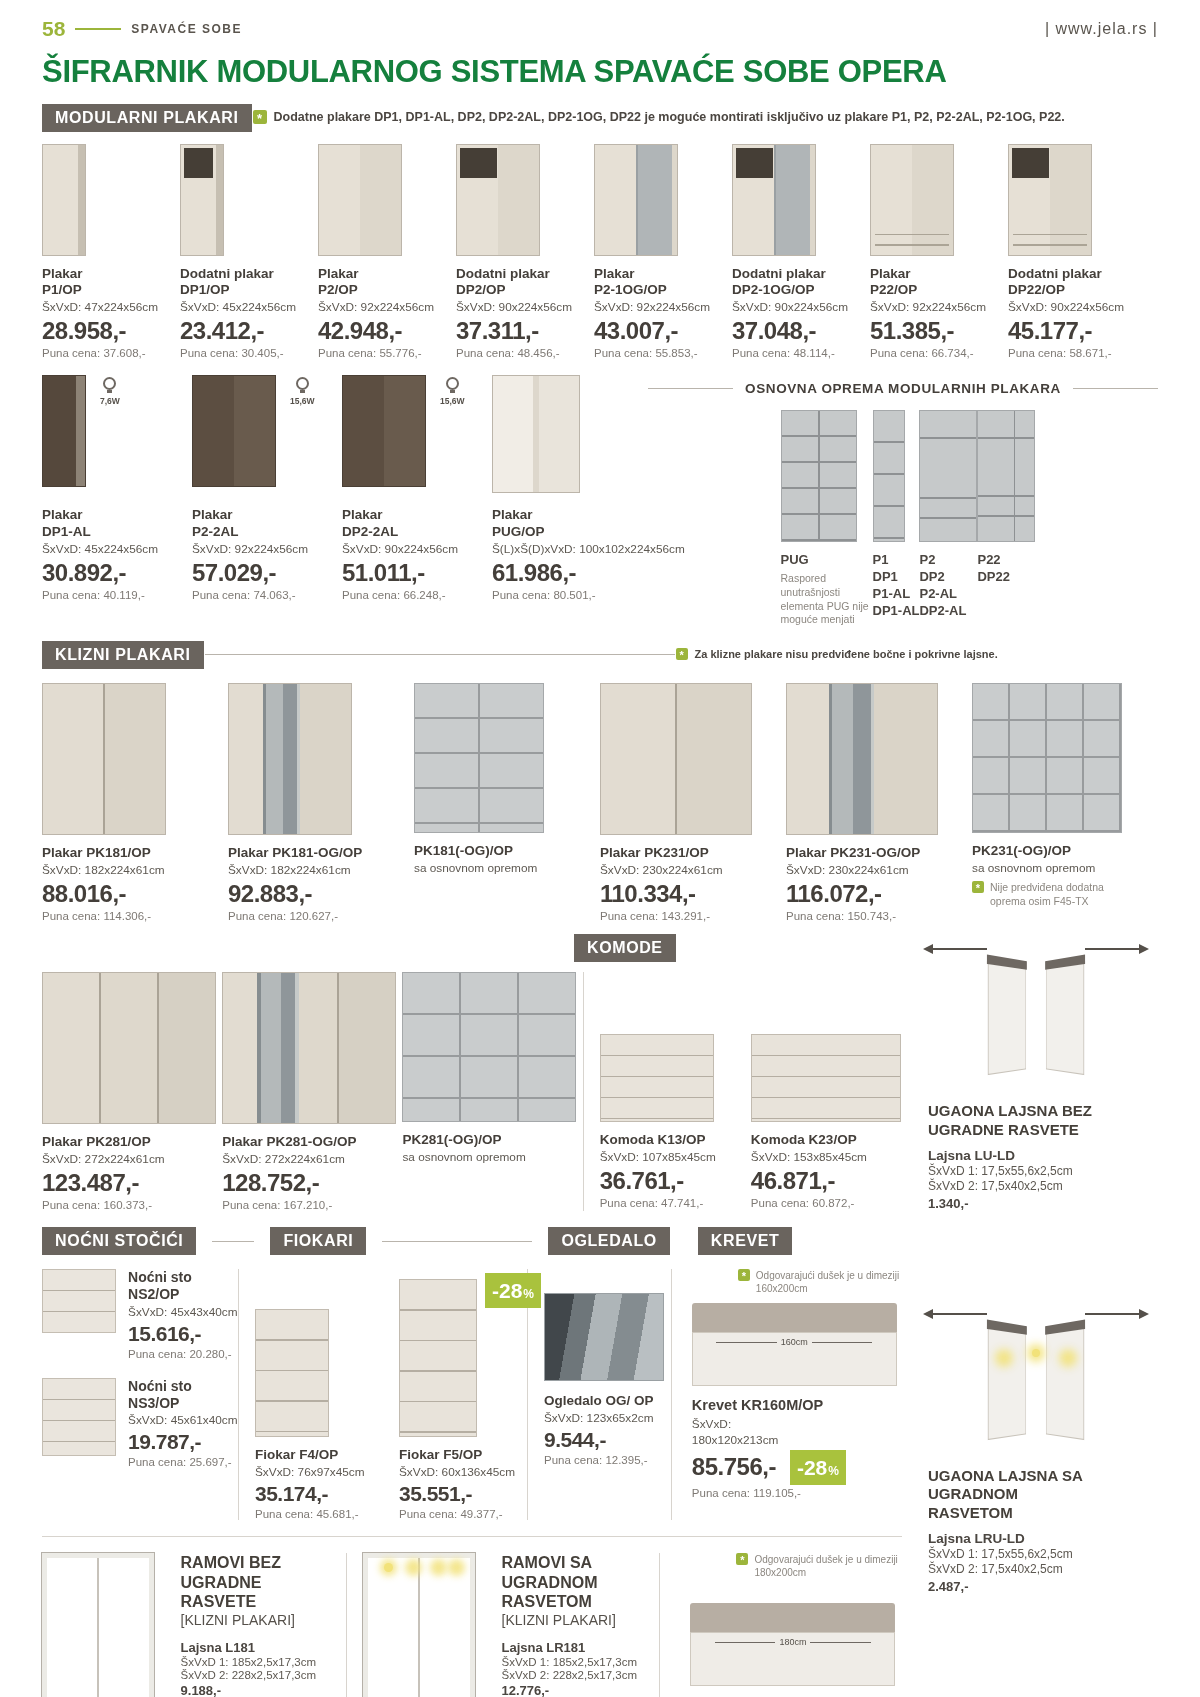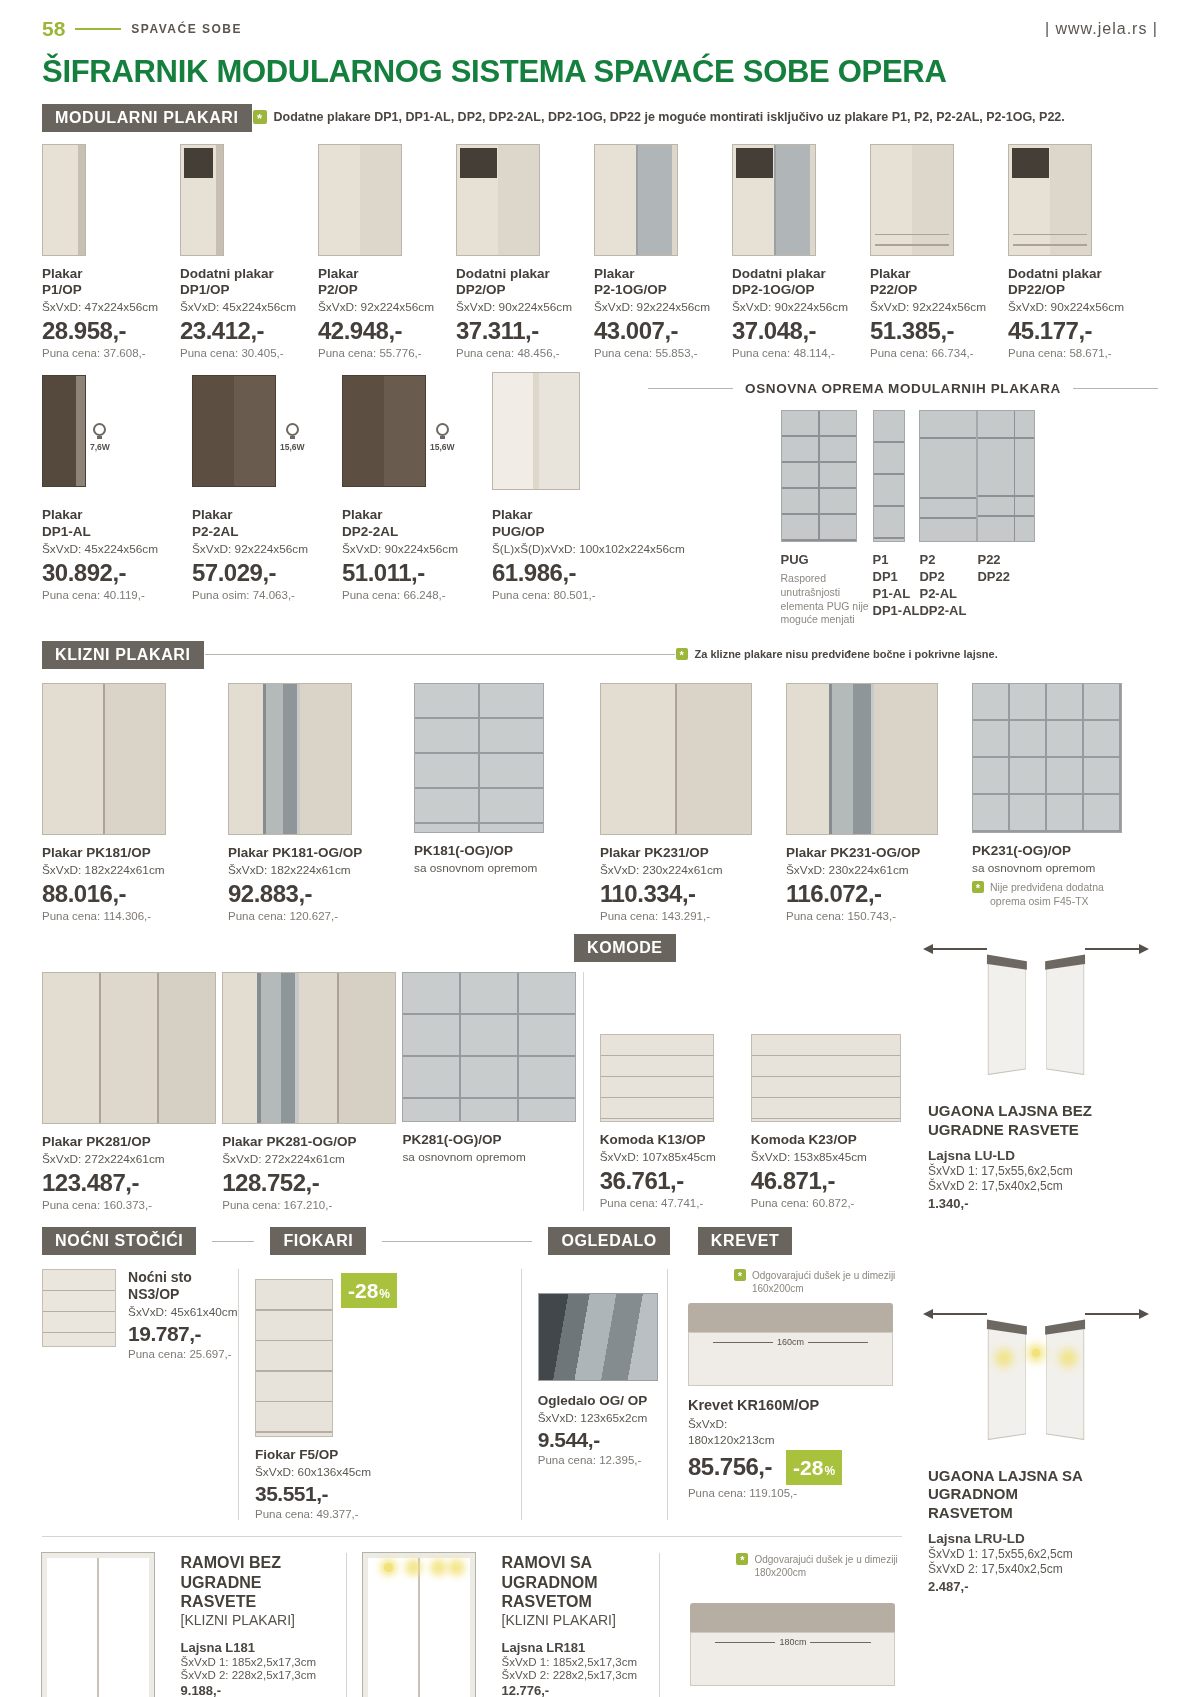--- a/index.html
+++ b/index.html
@@ -58,21 +58,21 @@
 
 .dg{position:relative;border:1px solid #a5a8aa;background:#c6c9ca}
 .dpug{width:76px;height:132px;background-image:linear-gradient(90deg,transparent calc(50% - 1px),#8e9193 calc(50% - 1px) calc(50% + 1px),transparent calc(50% + 1px)),repeating-linear-gradient(180deg,transparent 0 24px,#8e9193 24px 26px)}
 .d1{width:32px;height:132px;background-image:repeating-linear-gradient(180deg,transparent 0 30px,#8e9193 30px 32px)}
 .d2{width:58px;height:132px;background-image:linear-gradient(180deg,transparent 0 26px,#8e9193 26px 28px,transparent 28px 86px,#8e9193 86px 88px,transparent 88px 106px,#8e9193 106px 108px,transparent 108px)}
 .d22{width:58px;height:132px;background-image:linear-gradient(180deg,transparent 0 26px,#8e9193 26px 28px,transparent 28px 84px,#8e9193 84px 86px,transparent 86px 104px,#8e9193 104px 106px,transparent 106px),linear-gradient(90deg,transparent 0 64%,#8e9193 64% 66%,transparent 66%)}
 
 .row2wrap{display:flex;margin-top:16px}
 .row2cards{display:flex}
 .row2cards .card{width:150px}
-.imgrow{display:flex;align-items:center;gap:4px;margin-bottom:10px;height:122px}
+.imgrow{display:flex;align-items:flex-start;gap:14px;margin-bottom:10px;height:122px}
 .bulb{display:flex;flex-direction:column;align-items:center;margin-top:2px}
 .bico{width:13px;height:13px;border:2px solid #6e6862;border-radius:50%;position:relative;margin-bottom:3px}
 .bico::after{content:"";position:absolute;left:2px;right:2px;bottom:-5px;height:3px;background:#6e6862}
 .bw{font-size:8.5px;font-weight:700;color:#55504a;margin-top:3px}
 .osnovna{flex:1;padding-left:6px}
 .os-head{display:flex;align-items:center;gap:12px;font-size:13.5px;font-weight:800;letter-spacing:.6px;color:#443f3a;margin:6px 0 14px}
 .os-head .ln{flex:1;height:1px;background:#b9b4ac}
 .os-items{display:flex;justify-content:center;padding:0 8px 0 18px}
 .os-item{display:flex;flex-direction:column}
 .os-cap{font-size:13px;font-weight:700;margin-top:10px;white-space:pre-line;line-height:1.3}
@@ -270,21 +270,21 @@
             <div class="furn fw2 fdark"></div>
             <div class="bulb">
               <span class="bico"></span>
               <span class="bw">15,6W</span>
             </div>
           </div>
           <div class="nm1">Plakar</div>
           <div class="nm2">P2-2AL</div>
           <div class="dims">ŠxVxD: 92x224x56cm</div>
           <div class="price">57.029,-</div>
-          <div class="full">Puna osim: 74.063,-</div>
+          <div class="full">Puna cena: 74.063,-</div>
         </div>
 
         <div class="card c2">
           <div class="imgrow">
             <div class="furn fw2 fdark"></div>
             <div class="bulb">
               <span class="bico"></span>
               <span class="bw">15,6W</span>
             </div>
           </div>
@@ -475,35 +475,54 @@
         <span class="ln" style="width:42px"></span>
         <span class="badge">FIOKARI</span>
         <span class="ln" style="width:150px"></span>
         <span class="badge">OGLEDALO</span>
         <span class="badge" style="margin-left:12px">KREVET</span>
       </div>
 
       <div class="row5">
         <div class="col-ns">
 
+            <div class="ncard">
+              <div class="furn fnight"></div>
+              <div class="ntxt">
+                <div class="nm2">Noćni sto NS2/OP</div>
+                <div class="dims">ŠxVxD: 45x43x40cm</div>
+                <div class="price pmid">15.616,-</div>
+                <div class="full">Puna cena: 20.280,-</div>
+              </div>
+            </div>
 
             <div class="ncard">
               <div class="furn fnight fns3"></div>
               <div class="ntxt">
                 <div class="nm2">Noćni sto NS3/OP</div>
                 <div class="dims">ŠxVxD: 45x61x40cm</div>
                 <div class="price pmid">19.787,-</div>
                 <div class="full">Puna cena: 25.697,-</div>
               </div>
             </div>
 
         </div>
         <div class="vdiv"></div>
         <div class="col-fio">
 
+            <div class="fcard">
+              <div class="fimgwrap">
+                <div class="furn fdr4"></div>
+
+              </div>
+              <div class="nm2" style="margin-top:10px">Fiokar F4/OP</div>
+              <div class="dims">ŠxVxD: 76x97x45cm</div>
+              <div class="price pmid">35.174,-</div>
+              <div class="full">Puna cena: 45.681,-</div>
+            </div>
 
             <div class="fcard">
               <div class="fimgwrap">
                 <div class="furn fdr5"></div>
                 <div class="disc">
                   <span>-28</span>
                   <span class="pct">%</span>
                 </div>
               </div>
               <div class="nm2" style="margin-top:10px">Fiokar F5/OP</div>

